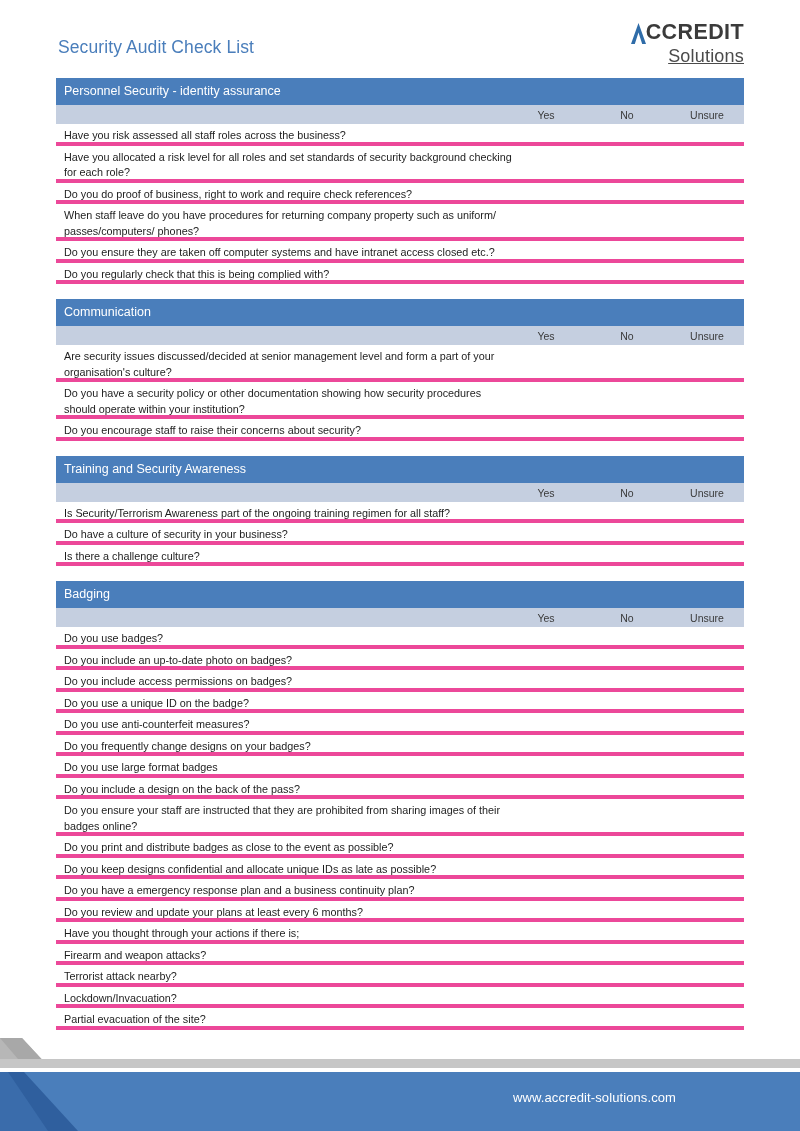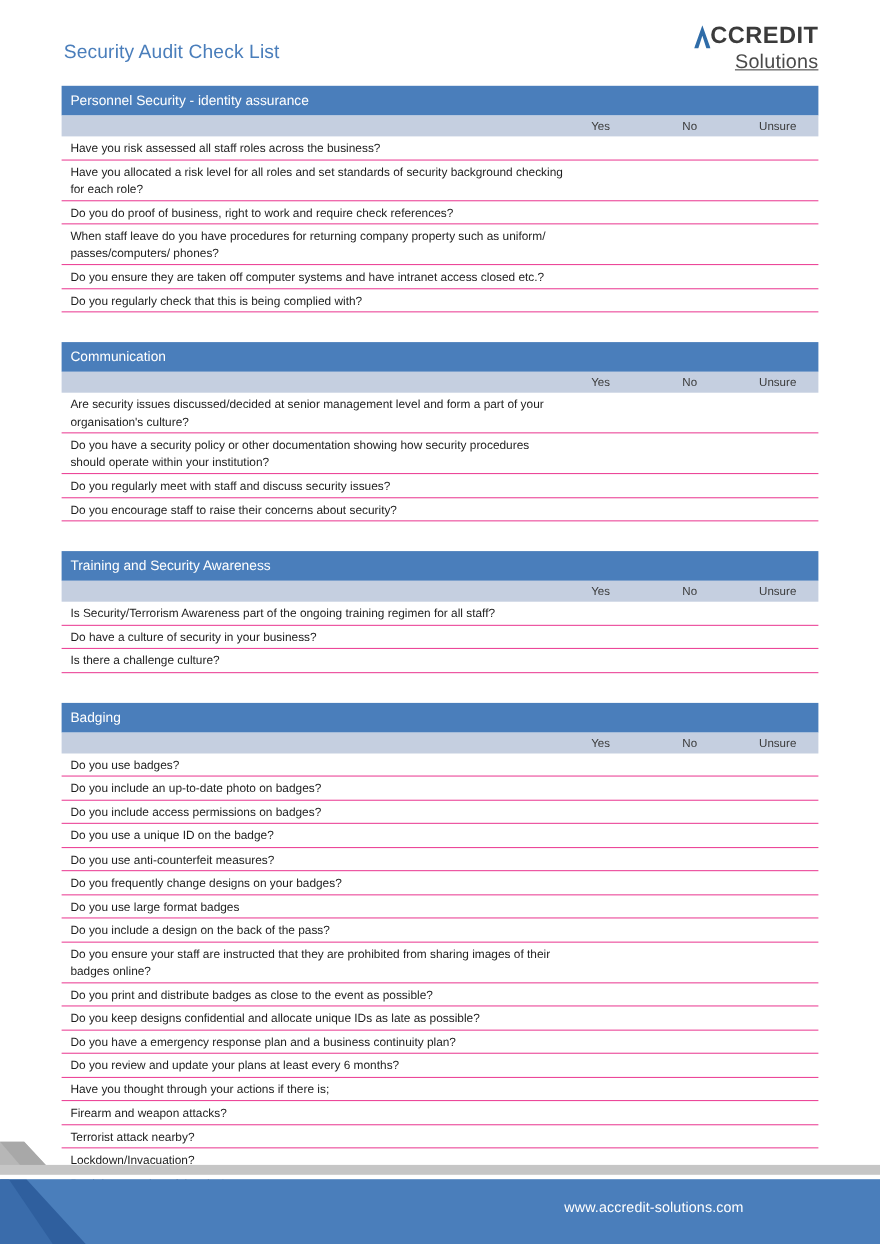--- a/index.html
+++ b/index.html
@@ -64,21 +64,21 @@
     text-decoration: underline;
   }
 
   
   .checklist {
     position: absolute;
     left: 56px;
     top: 78px;
     width: 688px;
   }
-  .section { margin-bottom: 12px; }
+  .section { margin-bottom: 0; }
 
   .section-title {
     background: #4a7ebb;
     color: #ffffff;
     font-size: 12.5px;
     padding: 5px 0 5px 8px;
     height: 17px;
     line-height: 17px;
     box-sizing: content-box;
   }
@@ -92,21 +92,21 @@
     top: 4px;
     font-size: 10.5px;
     color: #3a3a3a;
     text-align: center;
   }
   .col-yes   { left: 470px; width: 40px; }
   .col-no    { left: 551px; width: 40px; }
   .col-unsure{ left: 626px; width: 50px; }
 
   .q-row {
-    border-bottom: 1px solid #ec4899;
+    border-bottom: 4px solid #ec4899;
     font-size: 10.8px;
     color: #1d1d1d;
     line-height: 15.5px;
     padding: 4px 0 3px 8px;
     min-height: 14px;
     box-sizing: border-box;
   }
   .q-row.one-line { height: 21.5px; }
   .q-row.two-line { height: 37px; }
   .q-row .qtext { display: block; max-width: 450px; }
@@ -214,23 +214,20 @@
       <div class="col-head">
         <span class="col-yes">Yes</span>
         <span class="col-no">No</span>
         <span class="col-unsure">Unsure</span>
       </div>
       <div class="q-row two-line">
         <span class="qtext">Are security issues discussed/decided at senior management level and form a part of your organisation's culture?</span>
       </div>
       <div class="q-row two-line">
         <span class="qtext">Do you have a security policy or other documentation showing how security procedures should operate within your institution?</span>
-      </div>
-      <div class="q-row one-line">
-        <span class="qtext">Do you regularly meet with staff and discuss security issues?</span>
       </div>
       <div class="q-row one-line">
         <span class="qtext">Do you encourage staff to raise their concerns about security?</span>
       </div>
     </div>
     <div class="section-gap"></div>
     <div class="section">
       <div class="section-title">Training and Security Awareness</div>
       <div class="col-head">
         <span class="col-yes">Yes</span>

